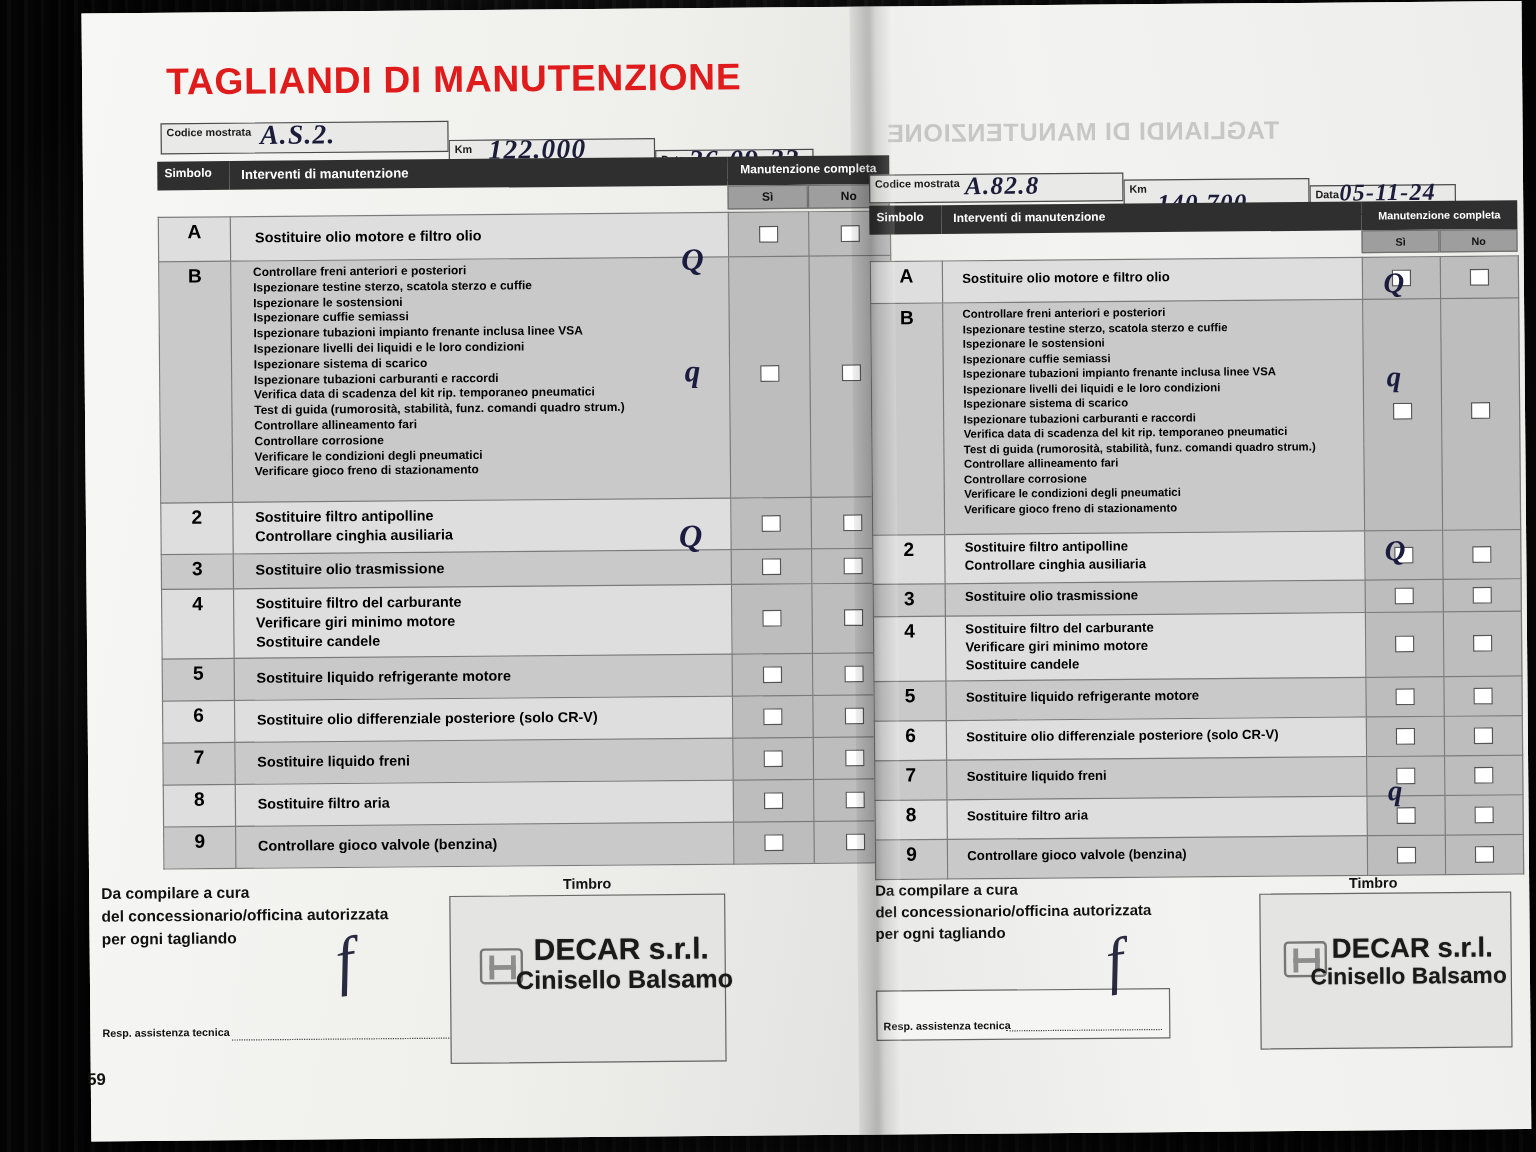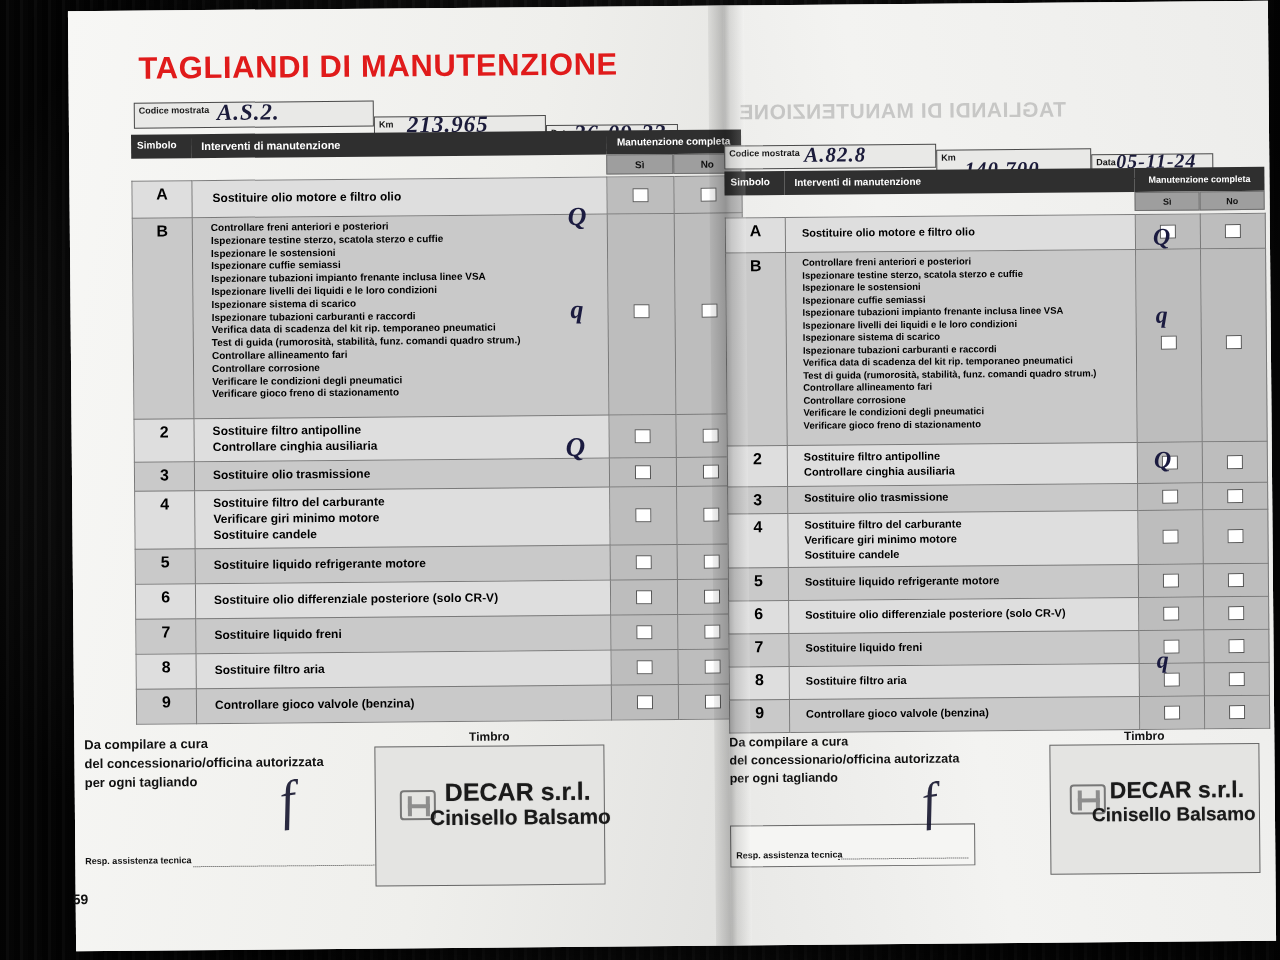--- a/index.html
+++ b/index.html
@@ -234,21 +234,21 @@
 
       <div class="hdr-row">
         <div class="box" style="left:65px;top:92px;width:240px;height:26px;">
           <span>Codice mostrata</span>
         </div>
         <div class="hand" style="position:absolute;left:148px;top:90px;font-size:23px;">A.S.2.</div>
 
         <div class="box" style="left:305px;top:108px;width:172px;height:26px;">
           <span>Km</span>
         </div>
-        <div class="hand" style="position:absolute;left:338px;top:104px;font-size:23px;">213.965</div>
+        <div class="hand" style="position:absolute;left:338px;top:104px;font-size:23px;">122.000</div>
 
         <div class="box" style="left:477px;top:118px;width:132px;height:26px;">
           <span>Data</span>
         </div>
         <div class="hand" style="position:absolute;left:505px;top:114px;font-size:23px;">26-09-22</div>
       </div>
 
       <div style="position:absolute;left:62px;top:124px;width:550px;">
         <div style="position:relative;height:46px;">
           <div style="position:absolute;left:0;top:0;width:60px;height:24px;background:#2f2f2f;color:#fff;font-size:10px;font-weight:bold;padding:5px 6px;box-sizing:border-box;">Simbolo</div>

